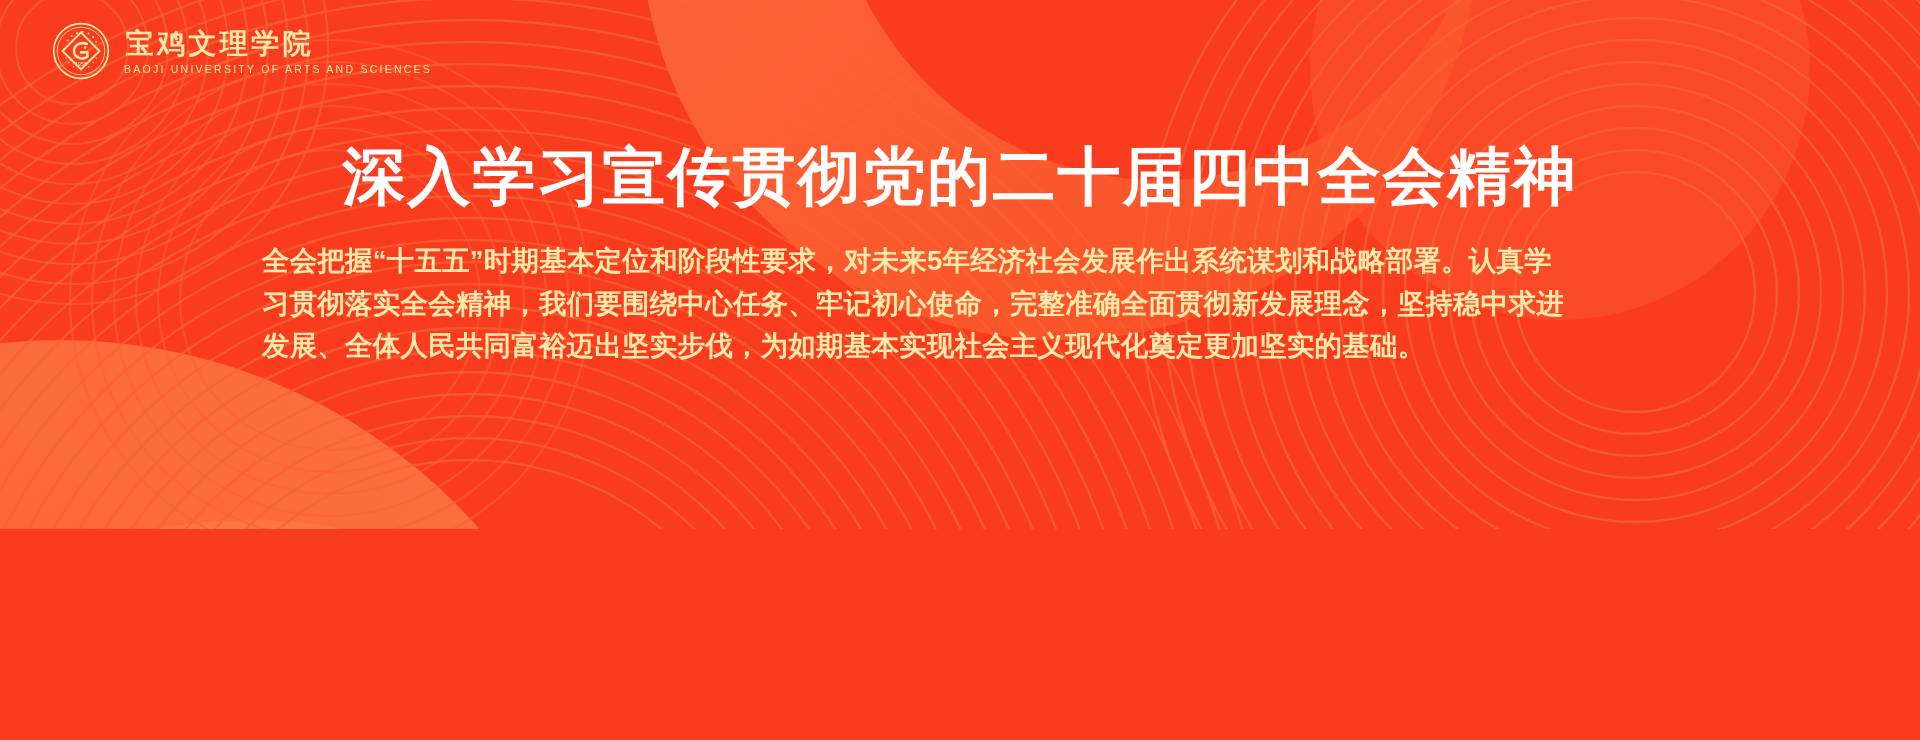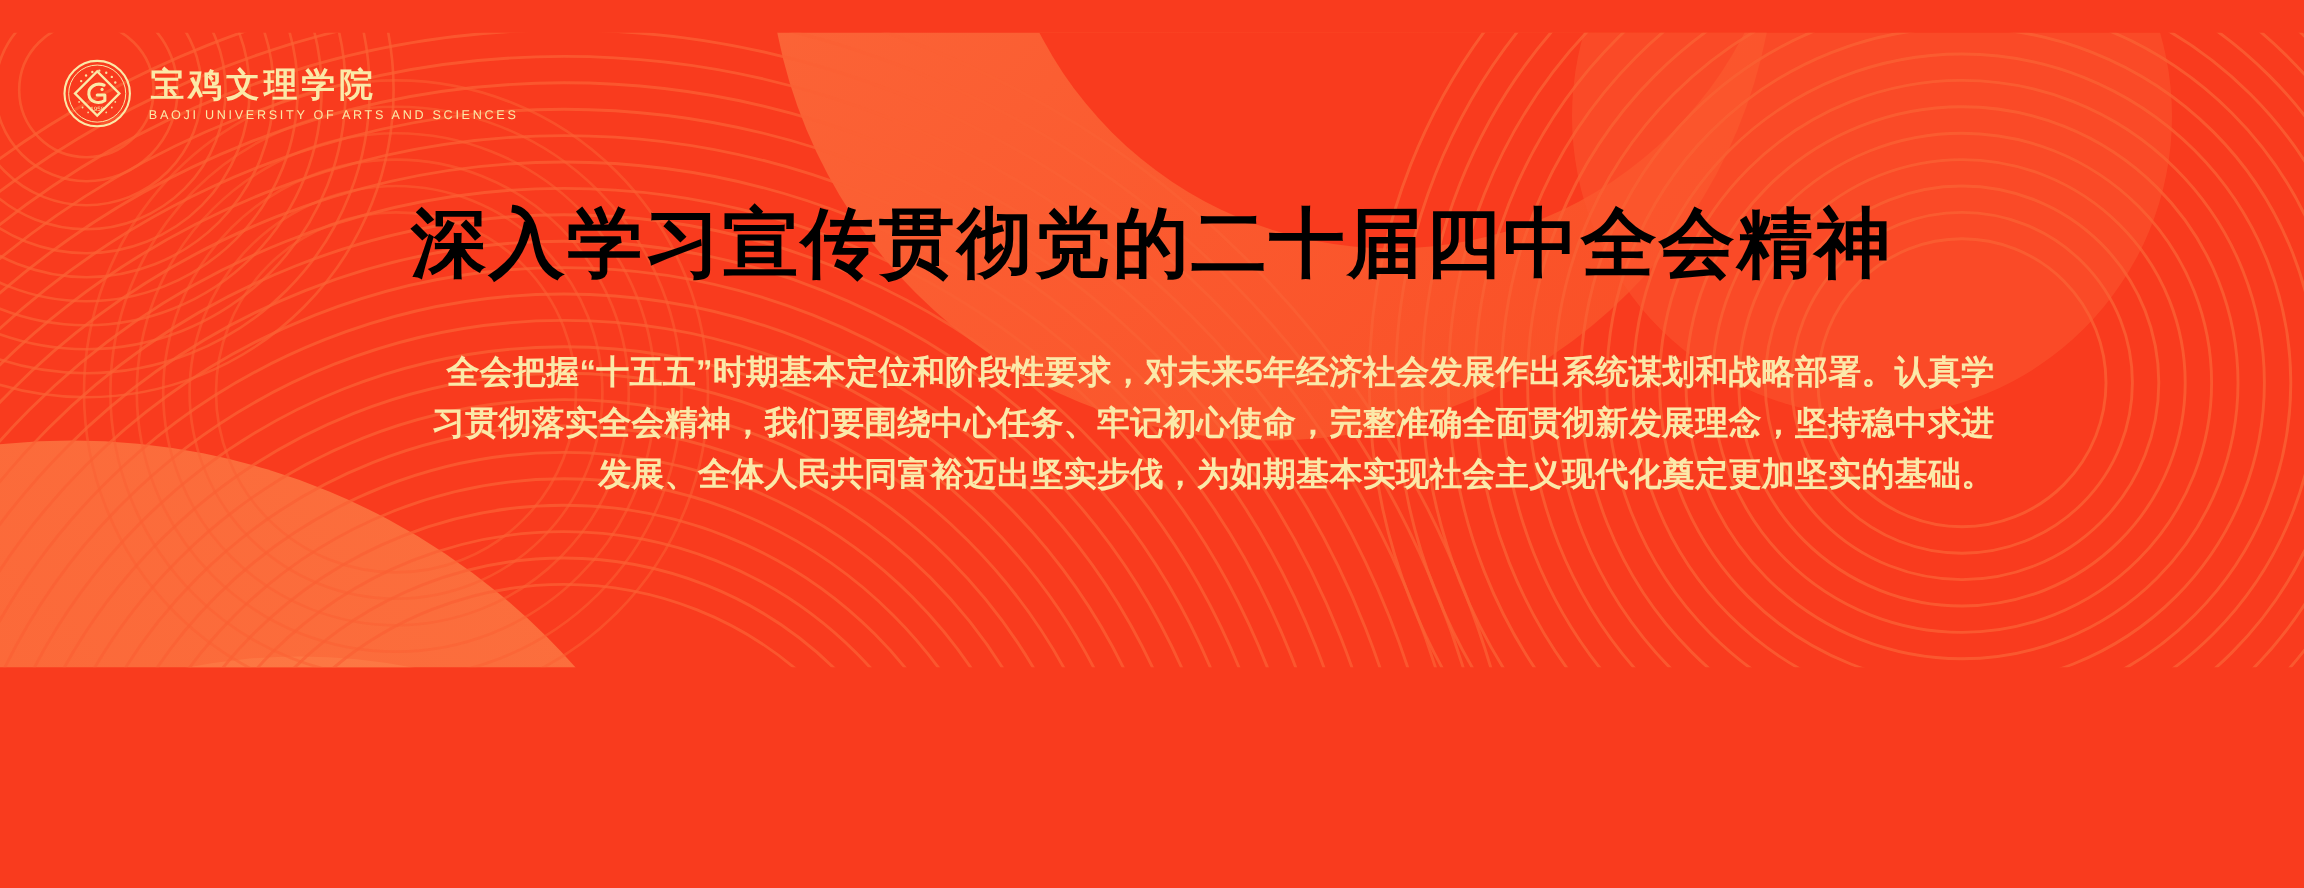--- a/index.html
+++ b/index.html
@@ -2,21 +2,21 @@
 <html><head>
 <meta charset="utf-8">
 <style>
   html,body{margin:0;padding:0;}
   body{
     width:1920px;height:740px;overflow:hidden;
     background:#F93B1E;
     font-family:"Liberation Sans","DejaVu Sans",sans-serif;
     position:relative;
   }
-  #stage{position:absolute;inset:0;width:1920px;height:529px;overflow:hidden;margin-top:27px;}
+  #stage{position:absolute;inset:0;width:1920px;height:529px;overflow:hidden;}
 
   
   .bg-layer{position:absolute;inset:0;overflow:hidden;pointer-events:none;}
   .bg-svg{position:absolute;top:0;left:0;width:1920px;height:740px;display:block;}
 
   
   .logo-block{
     position:absolute;left:52px;top:22px;
     display:flex;align-items:center;gap:14px;
   }
@@ -30,32 +30,32 @@
   .logo-en{
     font-size:10.5px;letter-spacing:2.25px;color:#FBE9A8;
     font-weight:normal;white-space:nowrap;line-height:1;
     font-family:"Liberation Sans","DejaVu Sans",sans-serif;
   }
 
   
   .headline{
     position:absolute;left:0;right:0;top:140px;
     text-align:center;
-    color:#000000;
+    color:#ffffff;
     font-size:63px;
     font-weight:bold;
     letter-spacing:2px;
     line-height:1.15;
     white-space:nowrap;
     font-family:"Liberation Sans","DejaVu Sans",sans-serif;
   }
 
   
   .body-wrap{
-    position:absolute;left:262px;top:262px;width:1400px;text-align:right;
+    position:absolute;left:262px;top:240px;width:1400px;
   }
   .body-line{
     color:#FBE9A9;
     font-size:27.5px;
     line-height:42.5px;
     font-weight:600;
     letter-spacing:0.2px;
     white-space:nowrap;
     font-family:"Liberation Sans","DejaVu Sans",sans-serif;
   }

